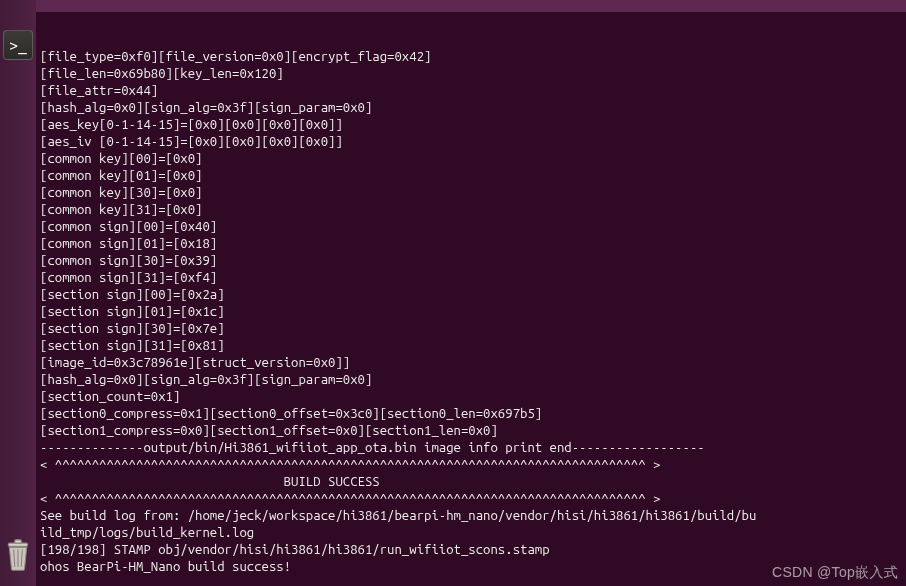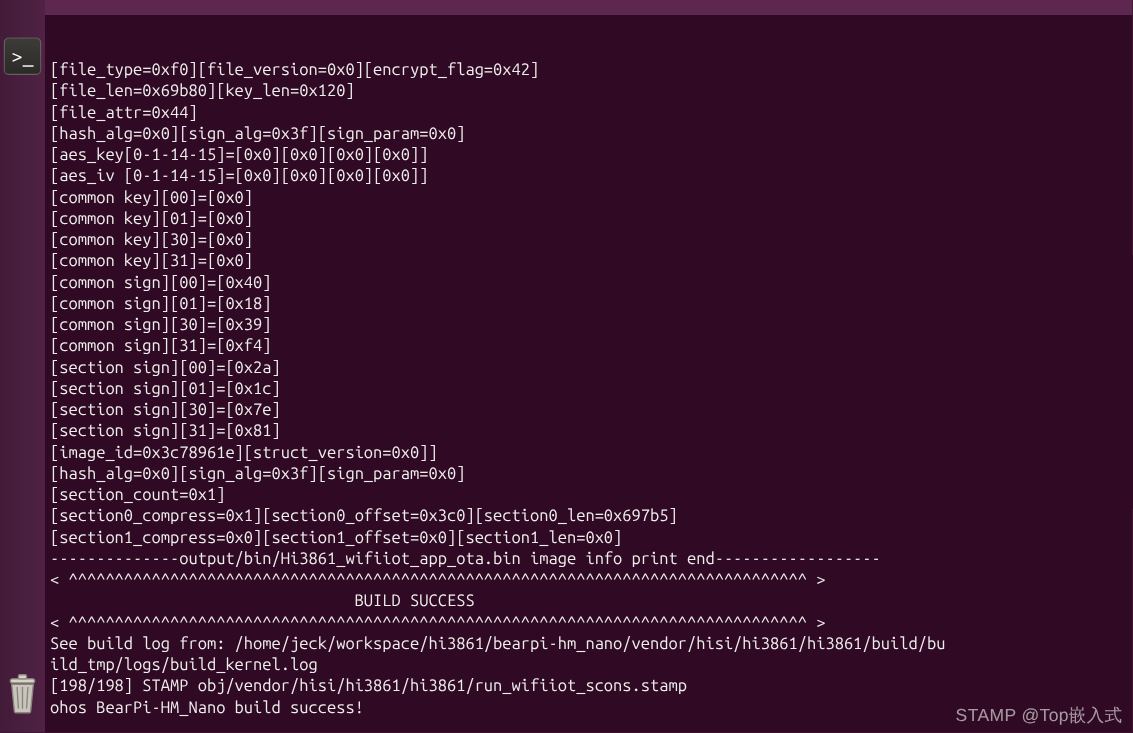--- a/index.html
+++ b/index.html
@@ -78,13 +78,13 @@
       <line x1="16" y1="10" x2="15" y2="26" stroke="#8a867e" stroke-width="1"></line>
     </svg>
   </div>
 </div>
 
 <div class="terminal">
   <div id="term-lines"><div class="line">[file_type=0xf0][file_version=0x0][encrypt_flag=0x42]</div><div class="line">[file_len=0x69b80][key_len=0x120]</div><div class="line">[file_attr=0x44]</div><div class="line">[hash_alg=0x0][sign_alg=0x3f][sign_param=0x0]</div><div class="line">[aes_key[0-1-14-15]=[0x0][0x0][0x0][0x0]]</div><div class="line">[aes_iv [0-1-14-15]=[0x0][0x0][0x0][0x0]]</div><div class="line">[common key][00]=[0x0]</div><div class="line">[common key][01]=[0x0]</div><div class="line">[common key][30]=[0x0]</div><div class="line">[common key][31]=[0x0]</div><div class="line">[common sign][00]=[0x40]</div><div class="line">[common sign][01]=[0x18]</div><div class="line">[common sign][30]=[0x39]</div><div class="line">[common sign][31]=[0xf4]</div><div class="line">[section sign][00]=[0x2a]</div><div class="line">[section sign][01]=[0x1c]</div><div class="line">[section sign][30]=[0x7e]</div><div class="line">[section sign][31]=[0x81]</div><div class="line">[image_id=0x3c78961e][struct_version=0x0]]</div><div class="line">[hash_alg=0x0][sign_alg=0x3f][sign_param=0x0]</div><div class="line">[section_count=0x1]</div><div class="line">[section0_compress=0x1][section0_offset=0x3c0][section0_len=0x697b5]</div><div class="line">[section1_compress=0x0][section1_offset=0x0][section1_len=0x0]</div><div class="line">--------------output/bin/Hi3861_wifiiot_app_ota.bin image info print end------------------</div><div class="line"></div><div class="line">&lt; ^^^^^^^^^^^^^^^^^^^^^^^^^^^^^^^^^^^^^^^^^^^^^^^^^^^^^^^^^^^^^^^^^^^^^^^^^^^^^^^^ &gt;</div><div class="line">                                 BUILD SUCCESS                                  </div><div class="line">&lt; ^^^^^^^^^^^^^^^^^^^^^^^^^^^^^^^^^^^^^^^^^^^^^^^^^^^^^^^^^^^^^^^^^^^^^^^^^^^^^^^^ &gt;</div><div class="line"></div><div class="line">See build log from: /home/jeck/workspace/hi3861/bearpi-hm_nano/vendor/hisi/hi3861/hi3861/build/bu</div><div class="line">ild_tmp/logs/build_kernel.log</div><div class="line">[198/198] STAMP obj/vendor/hisi/hi3861/hi3861/run_wifiiot_scons.stamp</div><div class="line">ohos BearPi-HM_Nano build success!</div></div>
   
 </div>
 
-<div class="watermark">STAMP @Top嵌入式</div>
+<div class="watermark">CSDN @Top嵌入式</div>
 
 </body></html>

